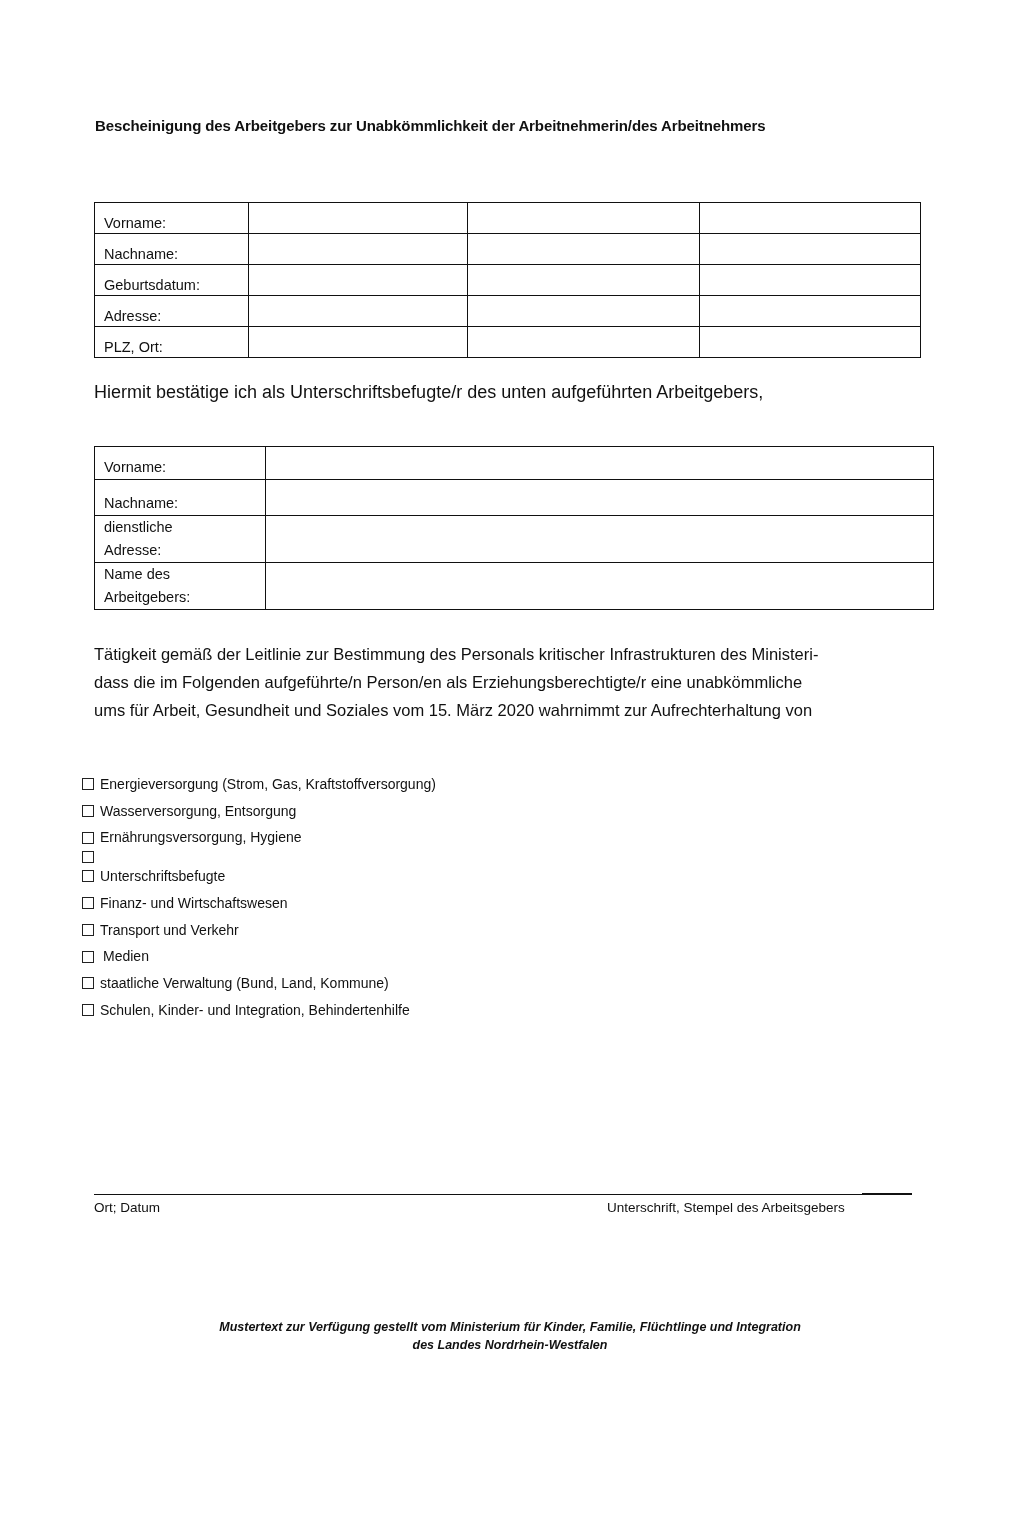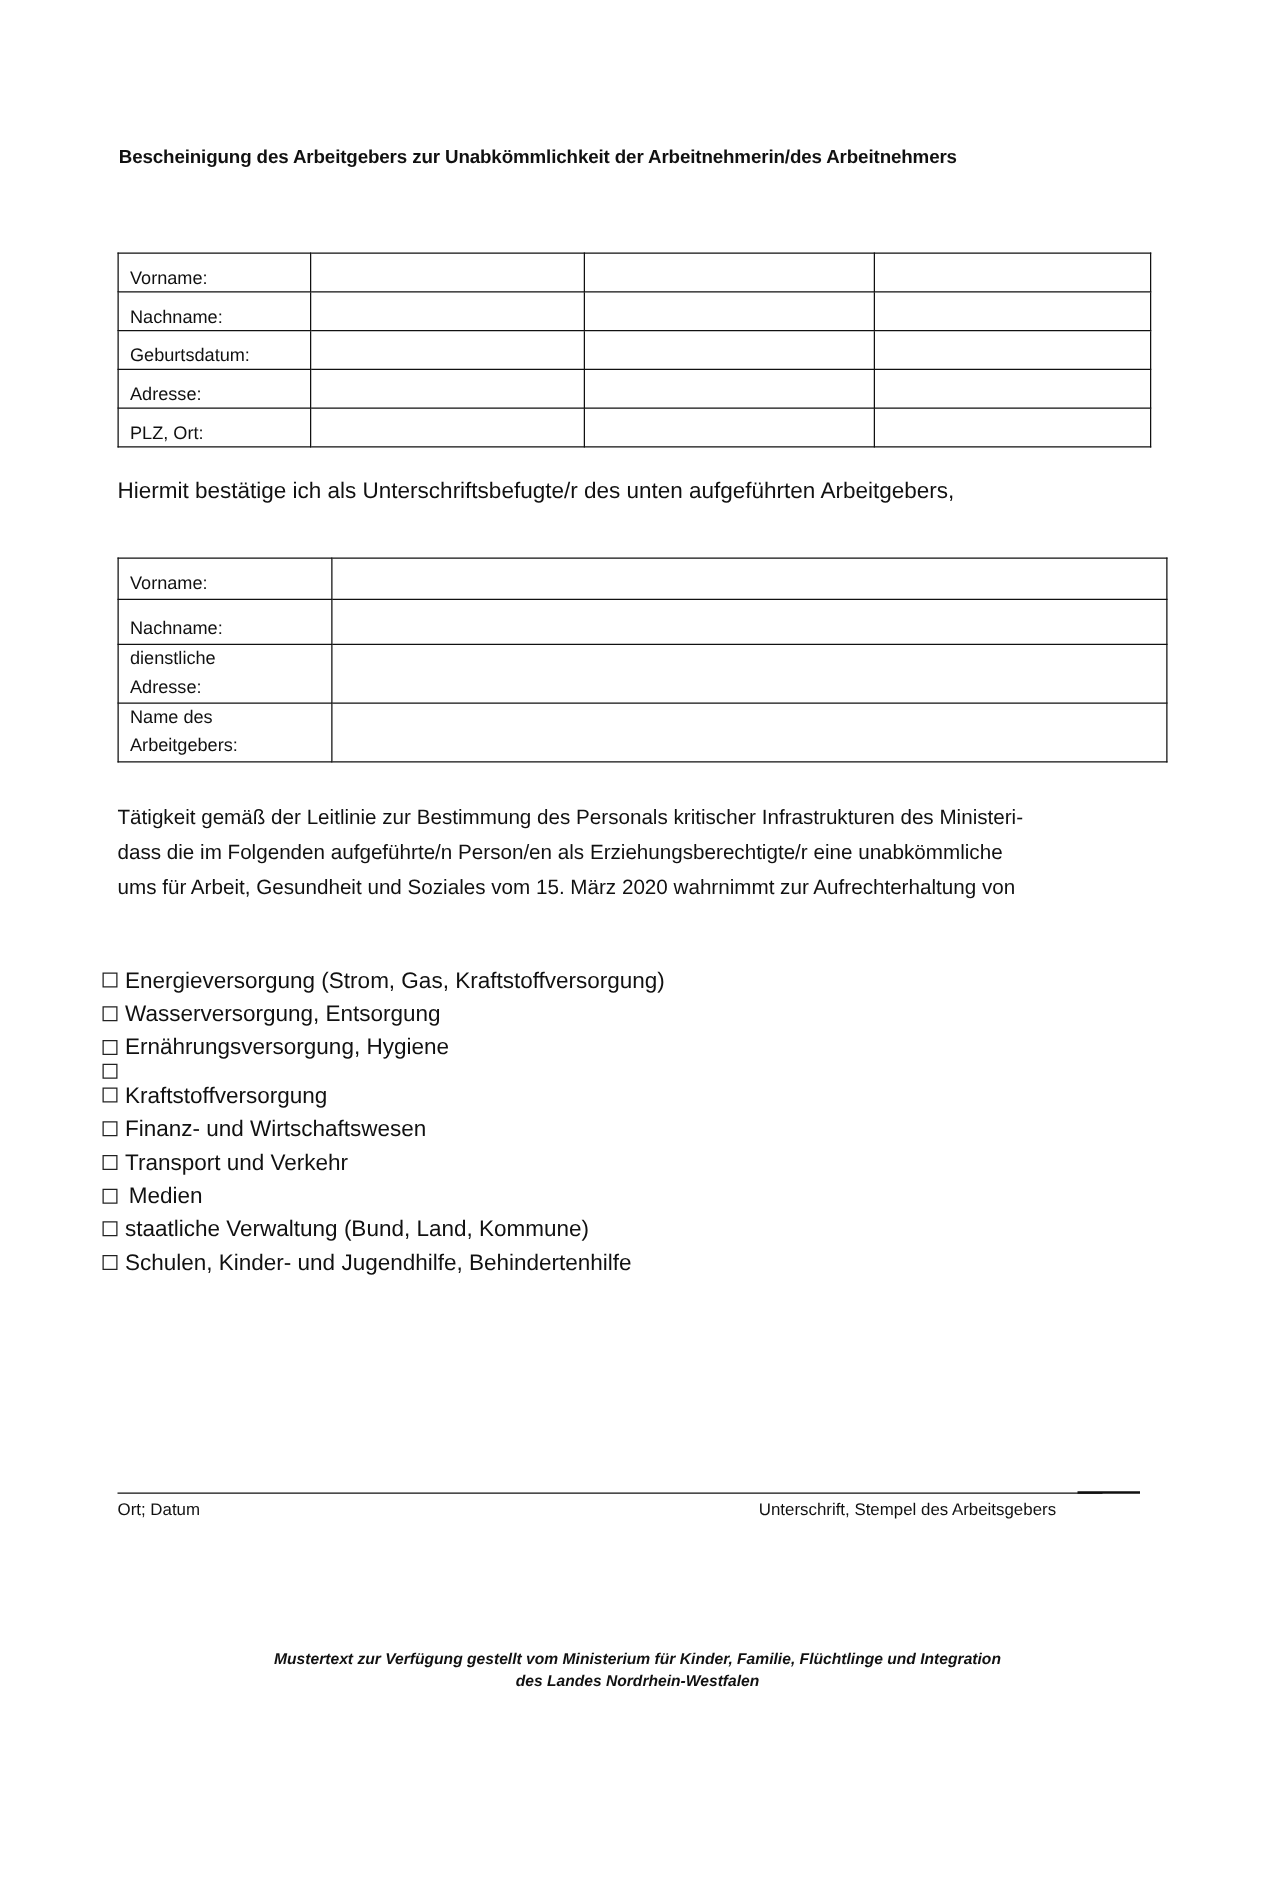--- a/index.html
+++ b/index.html
@@ -12,21 +12,21 @@
   #t1 { left: 94px; top: 202px; width: 827px; }
   #t1 td { height: 30px; }
   #t1 col.c1 { width: 154px; } #t1 col.c2 { width: 219px; } #t1 col.c3 { width: 232px; } #t1 col.c4 { width: 221px; }
   #t2 { left: 94px; top: 446px; width: 840px; }
   #t2 col.c1 { width: 171px; } #t2 col.c2 { width: 669px; }
   #t2 td { line-height: 23px; padding-bottom: 0; }
   .r1 td { height: 32px; } .r2 td { height: 35px; } .r3 td { height: 46px; } .r4 td { height: 46px; }
   .intro { left: 94px; top: 382px; font-size: 18px; white-space: nowrap; }
   .para { left: 94px; top: 640px; width: 830px; font-size: 16.5px; line-height: 28px; }
   .para div { white-space: nowrap; }
-  .checks { left: 82px; top: 771px; font-size: 18px; line-height: 26.7px; }
+  .checks { left: 82px; top: 771px; font-size: 14px; line-height: 26.7px; }
   .chk { display: flex; align-items: center; white-space: nowrap; }
   .box { display: inline-block; width: 12px; height: 12px; border: 1px solid #222; margin-right: 6px; box-sizing: border-box; }
   .sigline { left: 94px; top: 1194px; width: 788px; height: 0; border-top: 1.2px solid #111; }
   .sigline2 { left: 862px; top: 1193px; width: 50px; height: 0; border-top: 2px solid #111; }
   .ort { left: 94px; top: 1200px; font-size: 13.5px; }
   .unterschrift { left: 607px; top: 1200px; font-size: 13.5px; white-space: nowrap; }
   .footer { left: 100px; top: 1318px; width: 820px; text-align: center; font-size: 12.5px; font-weight: bold; line-height: 18px; font-style: italic; }
 </style>
 </head>
 <body>
@@ -128,41 +128,41 @@
     </div>
     <div class="chk">
       <span class="box"></span>
       <span>Ernährungsversorgung, Hygiene</span>
     </div>
     <div class="chk">
       <span class="box"></span>
     </div>
     <div class="chk">
       <span class="box"></span>
-      <span>Kraftstoffversorgung</span>
+      <span>Unterschriftsbefugte</span>
     </div>
     <div class="chk">
       <span class="box"></span>
       <span>Finanz- und Wirtschaftswesen</span>
     </div>
     <div class="chk">
       <span class="box"></span>
       <span>Transport und Verkehr</span>
     </div>
     <div class="chk">
       <span class="box" style="margin-right: 9px;"></span>
       <span>Medien</span>
     </div>
     <div class="chk">
       <span class="box"></span>
       <span>staatliche Verwaltung (Bund, Land, Kommune)</span>
     </div>
     <div class="chk">
       <span class="box"></span>
-      <span>Schulen, Kinder- und Jugendhilfe, Behindertenhilfe</span>
+      <span>Schulen, Kinder- und Integration, Behindertenhilfe</span>
     </div>
   </div>
 
 <div class="abs sigline"></div>
 <div class="abs sigline2"></div>
 <div class="abs ort">Ort; Datum</div>
 <div class="abs unterschrift">Unterschrift, Stempel des Arbeitsgebers</div>
 
 <div class="abs footer">
   <div>Mustertext zur Verfügung gestellt vom Ministerium für Kinder, Familie, Flüchtlinge und Integration</div>

